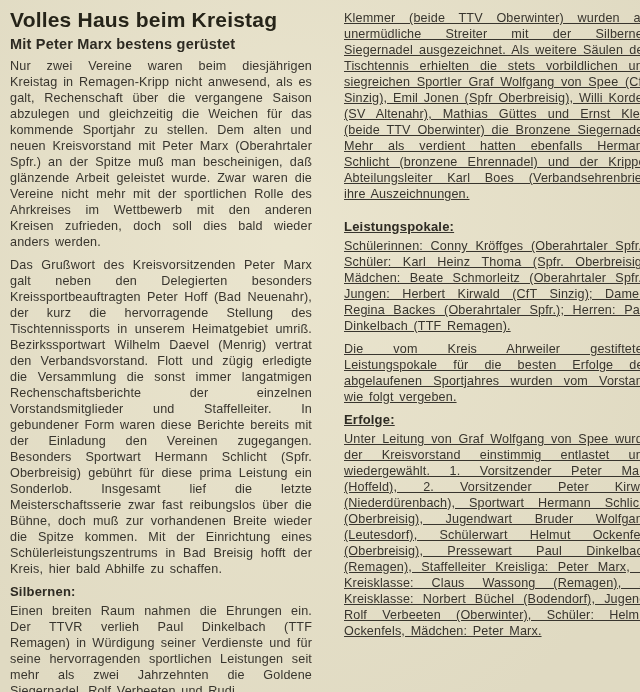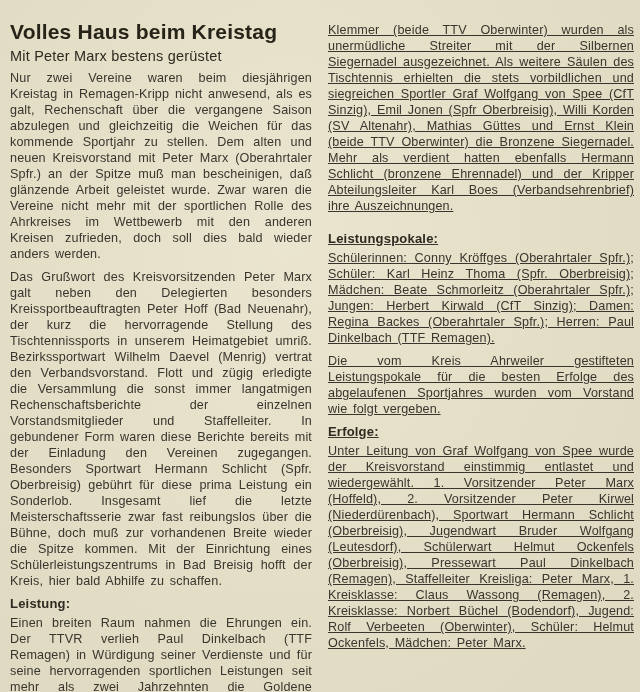--- a/index.html
+++ b/index.html
@@ -5,24 +5,24 @@
   html, body {
     margin: 0;
     padding: 0;
     background: #e8e2c9;
   }
   .page {
     position: relative;
     width: 640px;
     height: 692px;
     box-sizing: border-box;
-    padding: 20px 6px 0 10px;
+    padding: 8px 6px 0 10px;
     overflow: hidden;
     display: flex;
-    gap: 16px;
+    gap: 32px;
     background:
       radial-gradient(ellipse at 45% 35%, rgba(255,255,255,0.10), rgba(0,0,0,0.035) 85%),
       #e8e2c9;
     font-family: "Liberation Sans", "DejaVu Sans", sans-serif;
     color: #38352e;
   }
   .col { box-sizing: border-box; }
   .col-left  { flex: 0 0 302px; width: 302px; }
   .col-right { flex: 0 0 306px; width: 306px; padding-top: 2px; text-decoration: underline; }
 
@@ -31,21 +31,21 @@
     font-size: 21px;
     line-height: 23px;
     font-weight: bold;
     letter-spacing: 0.2px;
     color: #262419;
   }
   .subhead {
     margin: 4px 0 5px 0;
     font-size: 14.5px;
     line-height: 17px;
-    font-weight: normal;
+    font-weight: bold;
     letter-spacing: 0.2px;
     color: #2d2a22;
   }
   p.body {
     margin: 0 0 7px 0;
     font-size: 12.6px;
     line-height: 16px;
     text-align: justify;
     text-align-last: left;
     word-spacing: 2px;
@@ -67,21 +67,21 @@
 </head>
 <body>
 
 <div class="page">
 
   <div class="col col-left">
     <h1 class="headline">Volles Haus beim Kreistag</h1>
     <h2 class="subhead">Mit Peter Marx bestens gerüstet</h2>
     <p class="body">Nur zwei Vereine waren beim diesjährigen Kreistag in Remagen-Kripp nicht anwesend, als es galt, Rechenschaft über die vergangene Saison abzulegen und gleichzeitig die Weichen für das kommende Sportjahr zu stellen. Dem alten und neuen Kreisvorstand mit Peter Marx (Oberahrtaler Spfr.) an der Spitze muß man bescheinigen, daß glänzende Arbeit geleistet wurde. Zwar waren die Vereine nicht mehr mit der sportlichen Rolle des Ahrkreises im Wettbewerb mit den anderen Kreisen zufrieden, doch soll dies bald wieder anders werden.</p>
     <p class="body">Das Grußwort des Kreisvorsitzenden Peter Marx galt neben den Delegierten besonders Kreissportbeauftragten Peter Hoff (Bad Neuenahr), der kurz die hervorragende Stellung des Tischtennissports in unserem Heimatgebiet umriß. Bezirkssportwart Wilhelm Daevel (Menrig) vertrat den Verbandsvorstand. Flott und zügig erledigte die Versammlung die sonst immer langatmigen Rechenschaftsberichte der einzelnen Vorstandsmitglieder und Staffelleiter. In gebundener Form waren diese Berichte bereits mit der Einladung den Vereinen zugegangen. Besonders Sportwart Hermann Schlicht (Spfr. Oberbreisig) gebührt für diese prima Leistung ein Sonderlob. Insgesamt lief die letzte Meisterschaftsserie zwar fast reibungslos über die Bühne, doch muß zur vorhandenen Breite wieder die Spitze kommen. Mit der Einrichtung eines Schülerleistungszentrums in Bad Breisig hofft der Kreis, hier bald Abhilfe zu schaffen.</p>
-    <h3 class="section-head">Leistung:</h3>
+    <h3 class="section-head">Silbernen:</h3>
     <p class="body">Einen breiten Raum nahmen die Ehrungen ein. Der TTVR verlieh Paul Dinkelbach (TTF Remagen) in Würdigung seiner Verdienste und für seine hervorragenden sportlichen Leistungen seit mehr als zwei Jahrzehnten die Goldene Siegernadel. Rolf Verbeeten und Rudi</p>
   </div>
 
   <div class="col col-right">
     <p class="body">Klemmer (beide TTV Oberwinter) wurden als unermüdliche Streiter mit der Silbernen Siegernadel ausgezeichnet. Als weitere Säulen des Tischtennis erhielten die stets vorbildlichen und siegreichen Sportler Graf Wolfgang von Spee (CfT Sinzig), Emil Jonen (Spfr Oberbreisig), Willi Korden (SV Altenahr), Mathias Güttes und Ernst Klein (beide TTV Oberwinter) die Bronzene Siegernadel. Mehr als verdient hatten ebenfalls Hermann Schlicht (bronzene Ehrennadel) und der Kripper Abteilungsleiter Karl Boes (Verbandsehrenbrief) ihre Auszeichnungen.</p>
     <h3 class="section-head">Leistungspokale:</h3>
     <p class="body">Schülerinnen: Conny Kröffges (Oberahrtaler Spfr.); Schüler: Karl Heinz Thoma (Spfr. Oberbreisig); Mädchen: Beate Schmorleitz (Oberahrtaler Spfr.); Jungen: Herbert Kirwald (CfT Sinzig); Damen: Regina Backes (Oberahrtaler Spfr.); Herren: Paul Dinkelbach (TTF Remagen).</p>
     <p class="body">Die vom Kreis Ahrweiler gestifteten Leistungspokale für die besten Erfolge des abgelaufenen Sportjahres wurden vom Vorstand wie folgt vergeben.</p>
     <h3 class="section-head">Erfolge:</h3>
     <p class="body">Unter Leitung von Graf Wolfgang von Spee wurde der Kreisvorstand einstimmig entlastet und wiedergewählt. 1. Vorsitzender Peter Marx (Hoffeld), 2. Vorsitzender Peter Kirwel (Niederdürenbach), Sportwart Hermann Schlicht (Oberbreisig), Jugendwart Bruder Wolfgang (Leutesdorf), Schülerwart Helmut Ockenfels (Oberbreisig), Pressewart Paul Dinkelbach (Remagen), Staffelleiter Kreisliga: Peter Marx, 1. Kreisklasse: Claus Wassong (Remagen), 2. Kreisklasse: Norbert Büchel (Bodendorf), Jugend: Rolf Verbeeten (Oberwinter), Schüler: Helmut Ockenfels, Mädchen: Peter Marx.</p>

